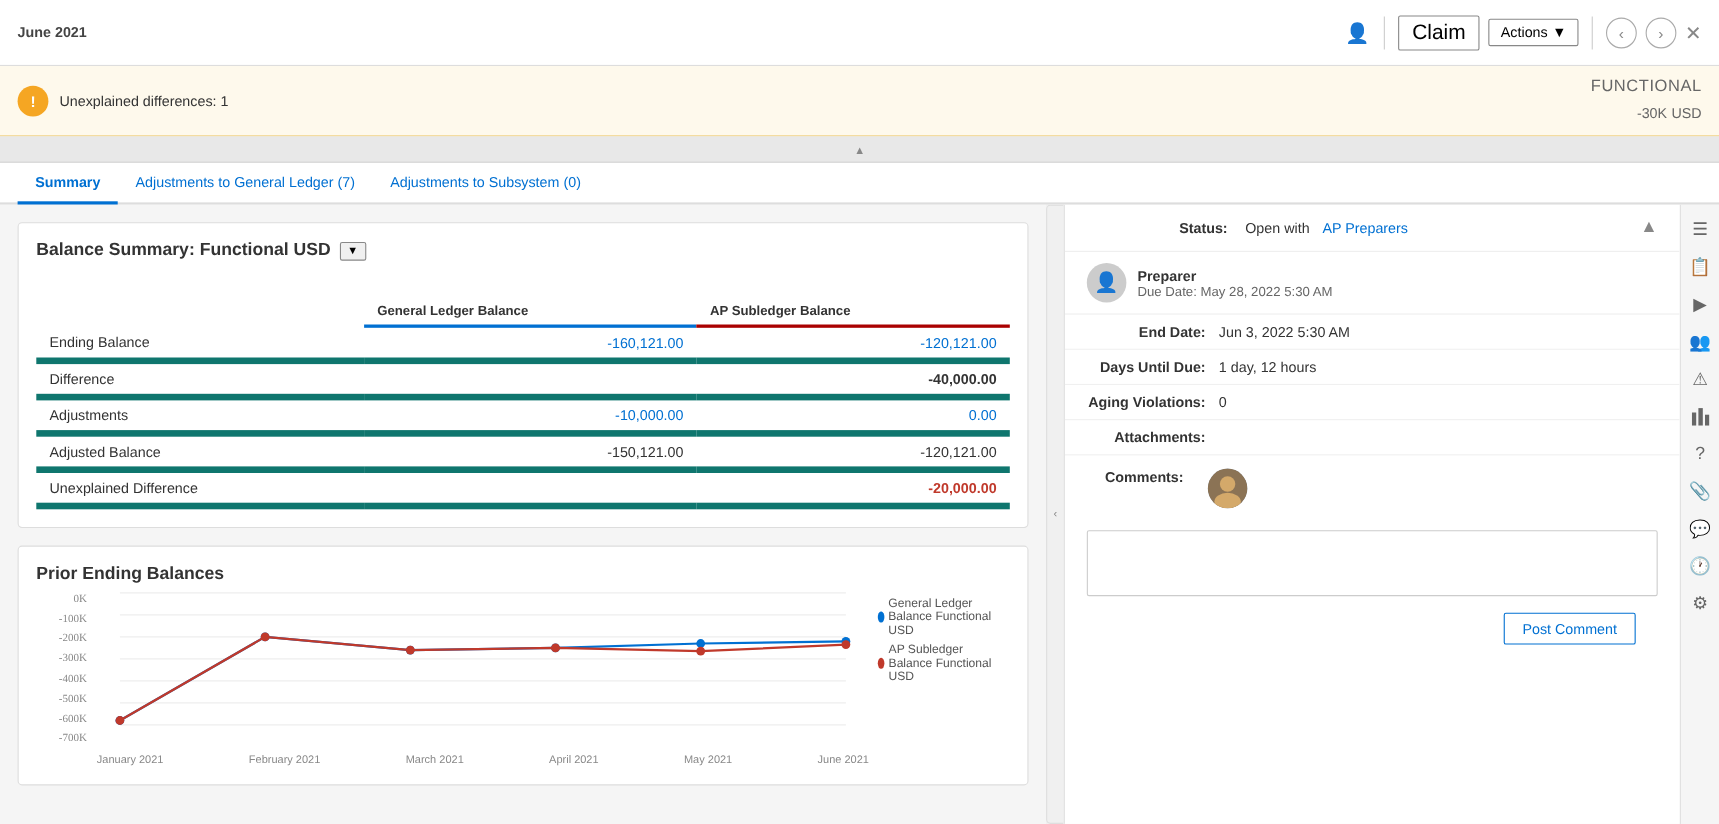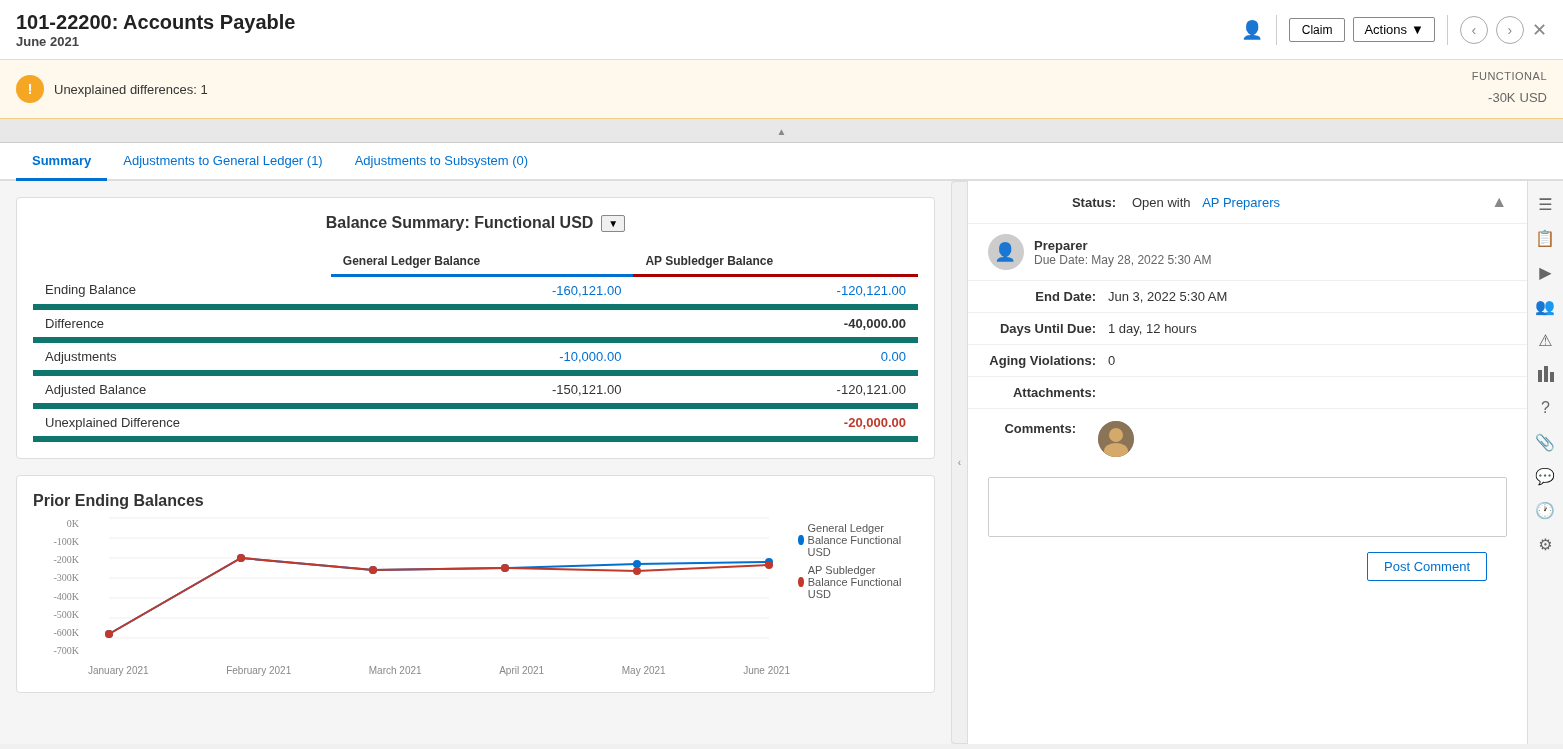--- a/index.html
+++ b/index.html
@@ -17,21 +17,21 @@
     }
     .header-left h1 { font-size: 20px; font-weight: bold; color: #222; }
     .header-left .subtitle { font-size: 13px; color: #444; font-weight: bold; }
     .header-right { display: flex; align-items: center; gap: 8px; }
     .header-right .divider { width: 1px; height: 30px; background: #ccc; margin: 0 4px; }
     .btn-claim {
       border: 1px solid #888;
       background: #fff;
       padding: 4px 12px;
       cursor: pointer;
-      font-size: 12px;
+      font-size: 19px;
       border-radius: 2px;
     }
     .btn-actions {
       border: 1px solid #888;
       background: #fff;
       padding: 4px 10px;
       cursor: pointer;
       font-size: 13px;
       border-radius: 2px;
       display: flex;
@@ -78,21 +78,21 @@
       background: #f5a623;
       border-radius: 50%;
       display: flex;
       align-items: center;
       justify-content: center;
       color: #fff;
       font-weight: bold;
       font-size: 14px;
     }
     .warning-right { text-align: right; }
-    .functional-label { font-size: 11px; color: #666; text-transform: uppercase; letter-spacing: 0.5px; }
+    .functional-label { font-size: 15px; color: #666; text-transform: uppercase; letter-spacing: 0.5px; }
     .functional-amount { font-size: 22px; font-weight: bold; color: #c0392b; }
     .functional-amount span { font-size: 13px; color: #666; font-weight: normal; margin-left: 28px; }
 
     
     .collapse-bar {
       background: #e8e8e8;
       text-align: center;
       padding: 4px;
       cursor: pointer;
       border-bottom: 1px solid #ccc;
@@ -141,25 +141,24 @@
     .card {
       background: #fff;
       border: 1px solid #ddd;
       border-radius: 4px;
       padding: 16px;
       margin-bottom: 16px;
     }
     .card-title {
       font-size: 16px;
       font-weight: bold;
-      margin-bottom: 16px;
+      margin-bottom: 32px;
       display: flex;
       align-items: center;
       gap: 8px;
-      justify-content: center;
     }
     .dropdown-icon {
       border: 1px solid #888;
       background: #f0f0f0;
       padding: 2px 6px;
       font-size: 10px;
       cursor: pointer;
       border-radius: 2px;
     }
 
@@ -324,21 +323,20 @@
       color: #888;
       flex-shrink: 0;
       border-radius: 4px 0 0 4px;
     }
   </style>
 </head>
 <body>
 
 <div class="header">
   <div class="header-left">
-    <h1>101-22200: Accounts Payable</h1>
     <div class="subtitle">June 2021</div>
   </div>
   <div class="header-right">
     <span class="user-icon">👤</span>
     <div class="divider"></div>
     <button class="btn-claim">Claim</button>
     <button class="btn-actions">
       <span>Actions</span>
       <span>▼</span>
     </button>
@@ -364,21 +362,21 @@
 
 <div class="collapse-bar">
   <span>▲</span>
 </div>
 
 <div class="tabs">
   <div class="tab active">
     <span>Summary</span>
   </div>
   <div class="tab">
-    <span>Adjustments to General Ledger (1)</span>
+    <span>Adjustments to General Ledger (7)</span>
   </div>
   <div class="tab">
     <span>Adjustments to Subsystem (0)</span>
   </div>
 </div>
 
 <div class="main-content">
 
   <div class="left-panel">
 

